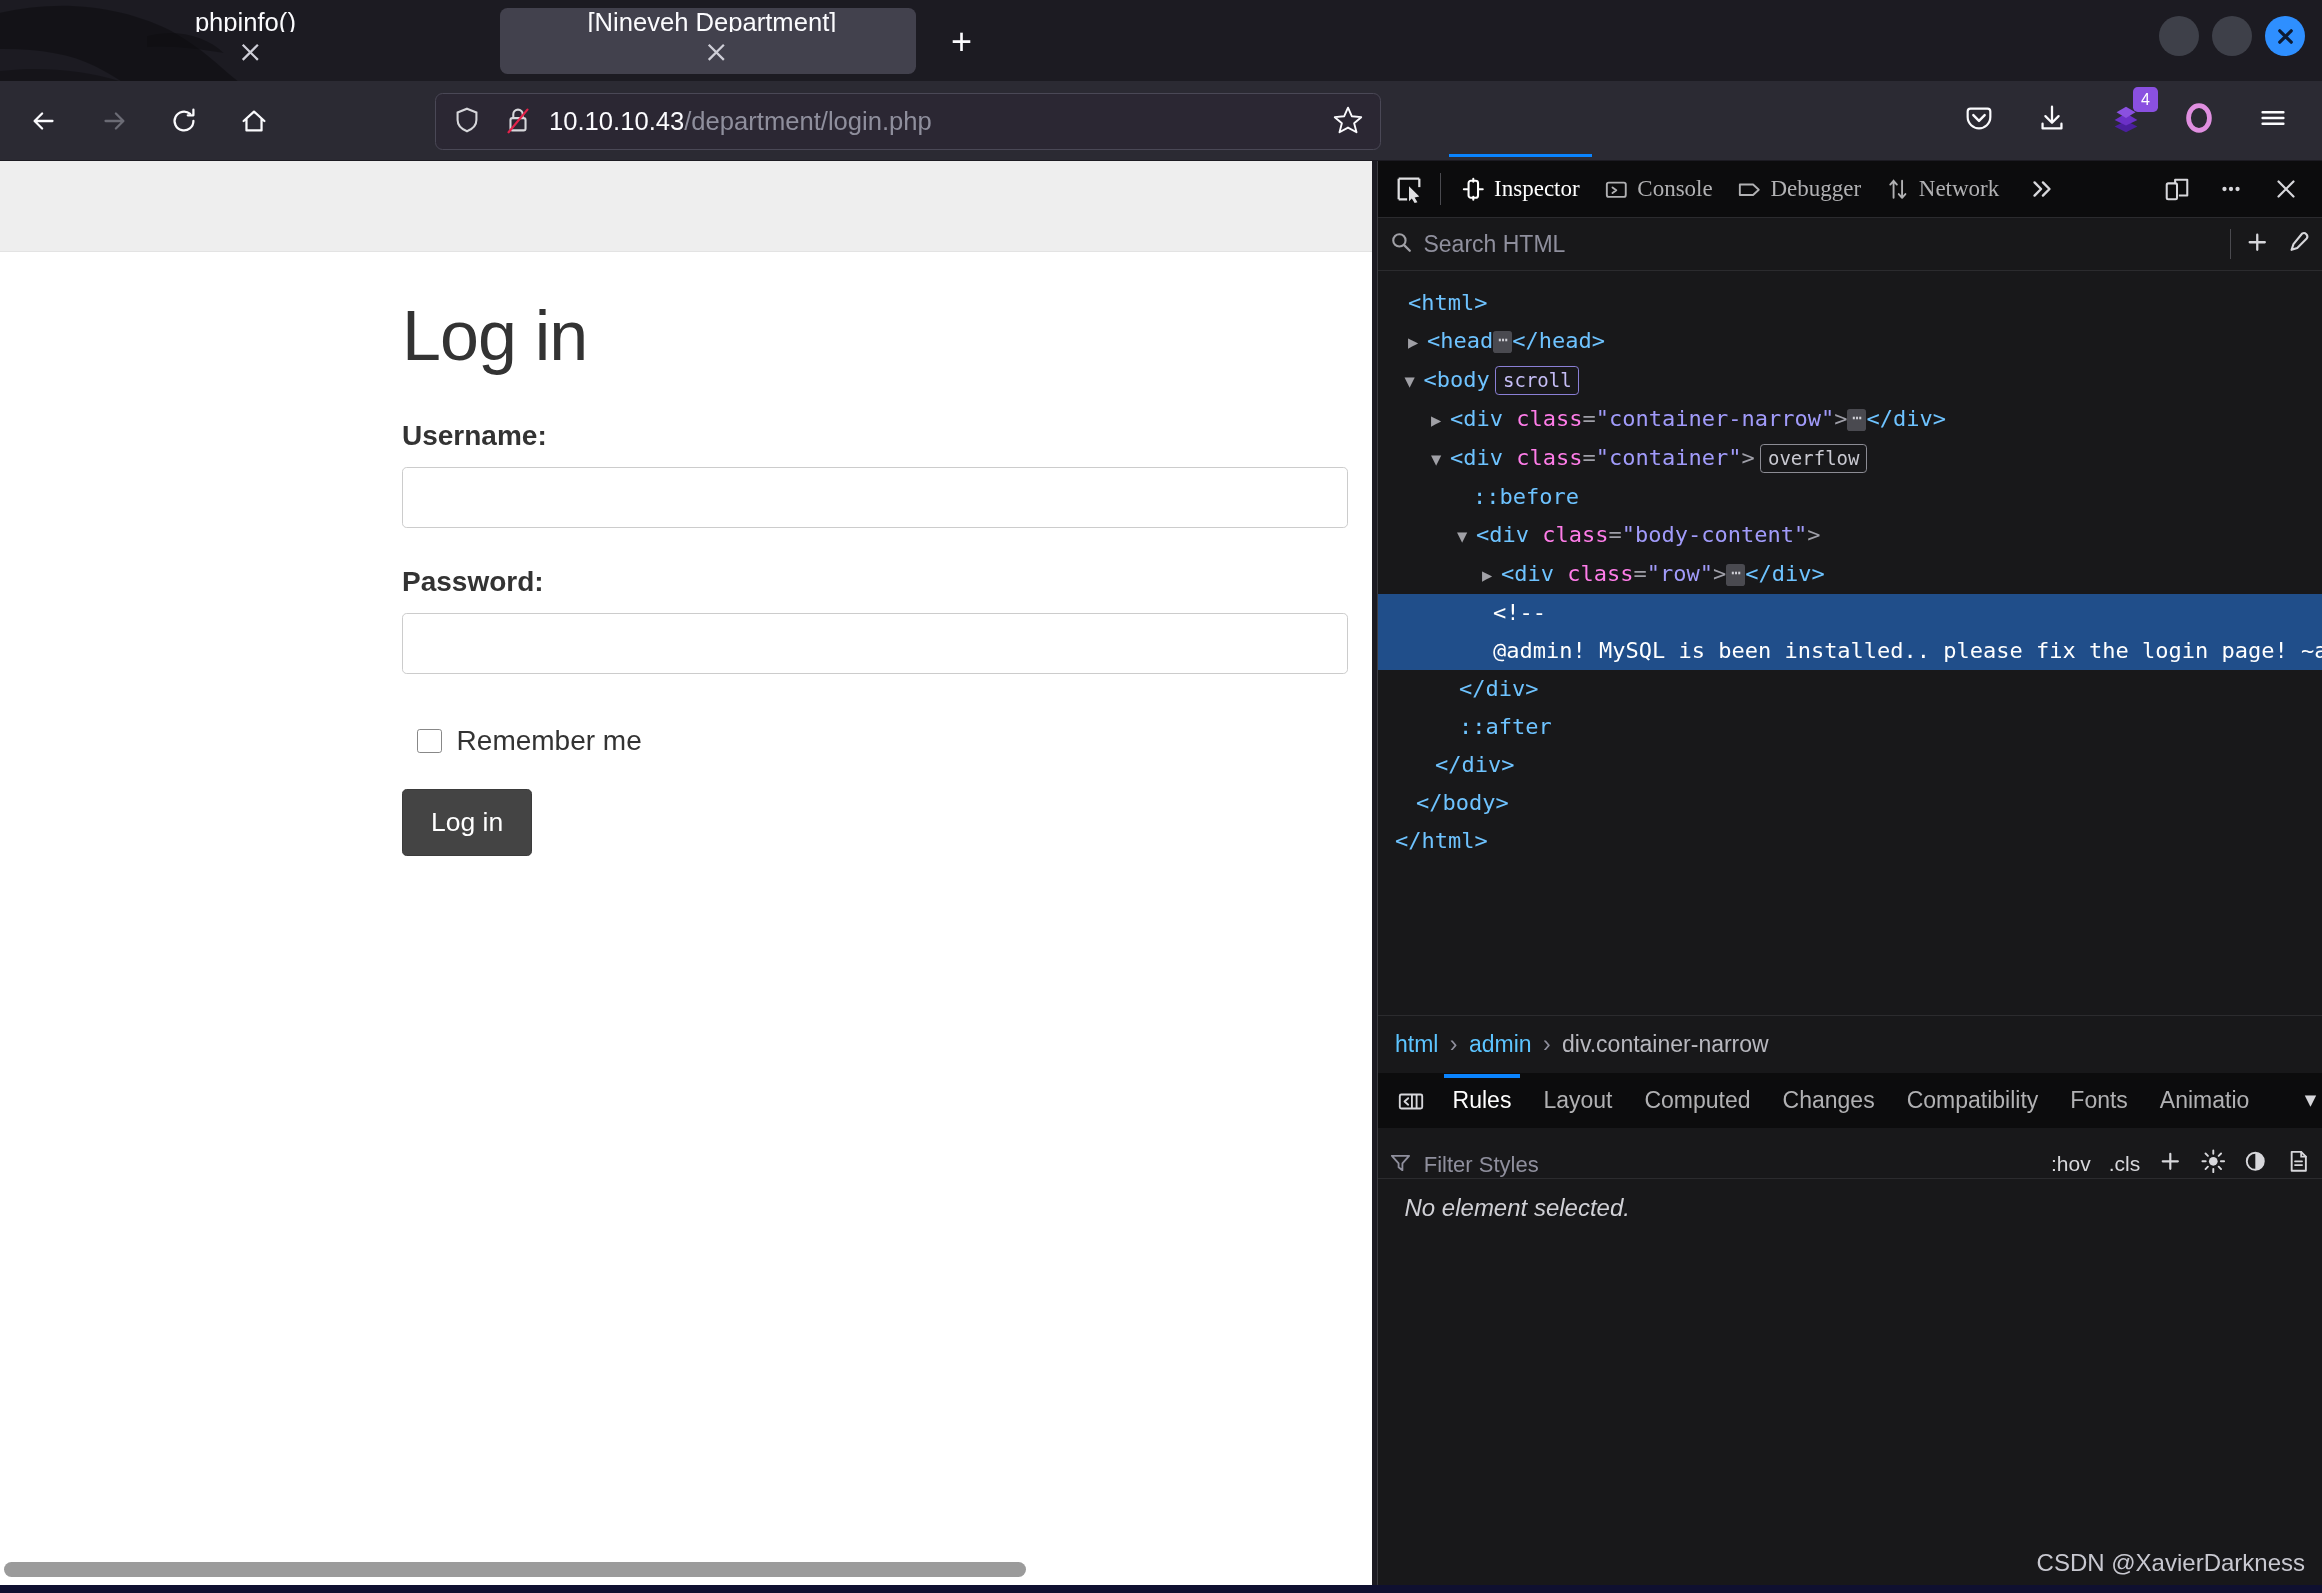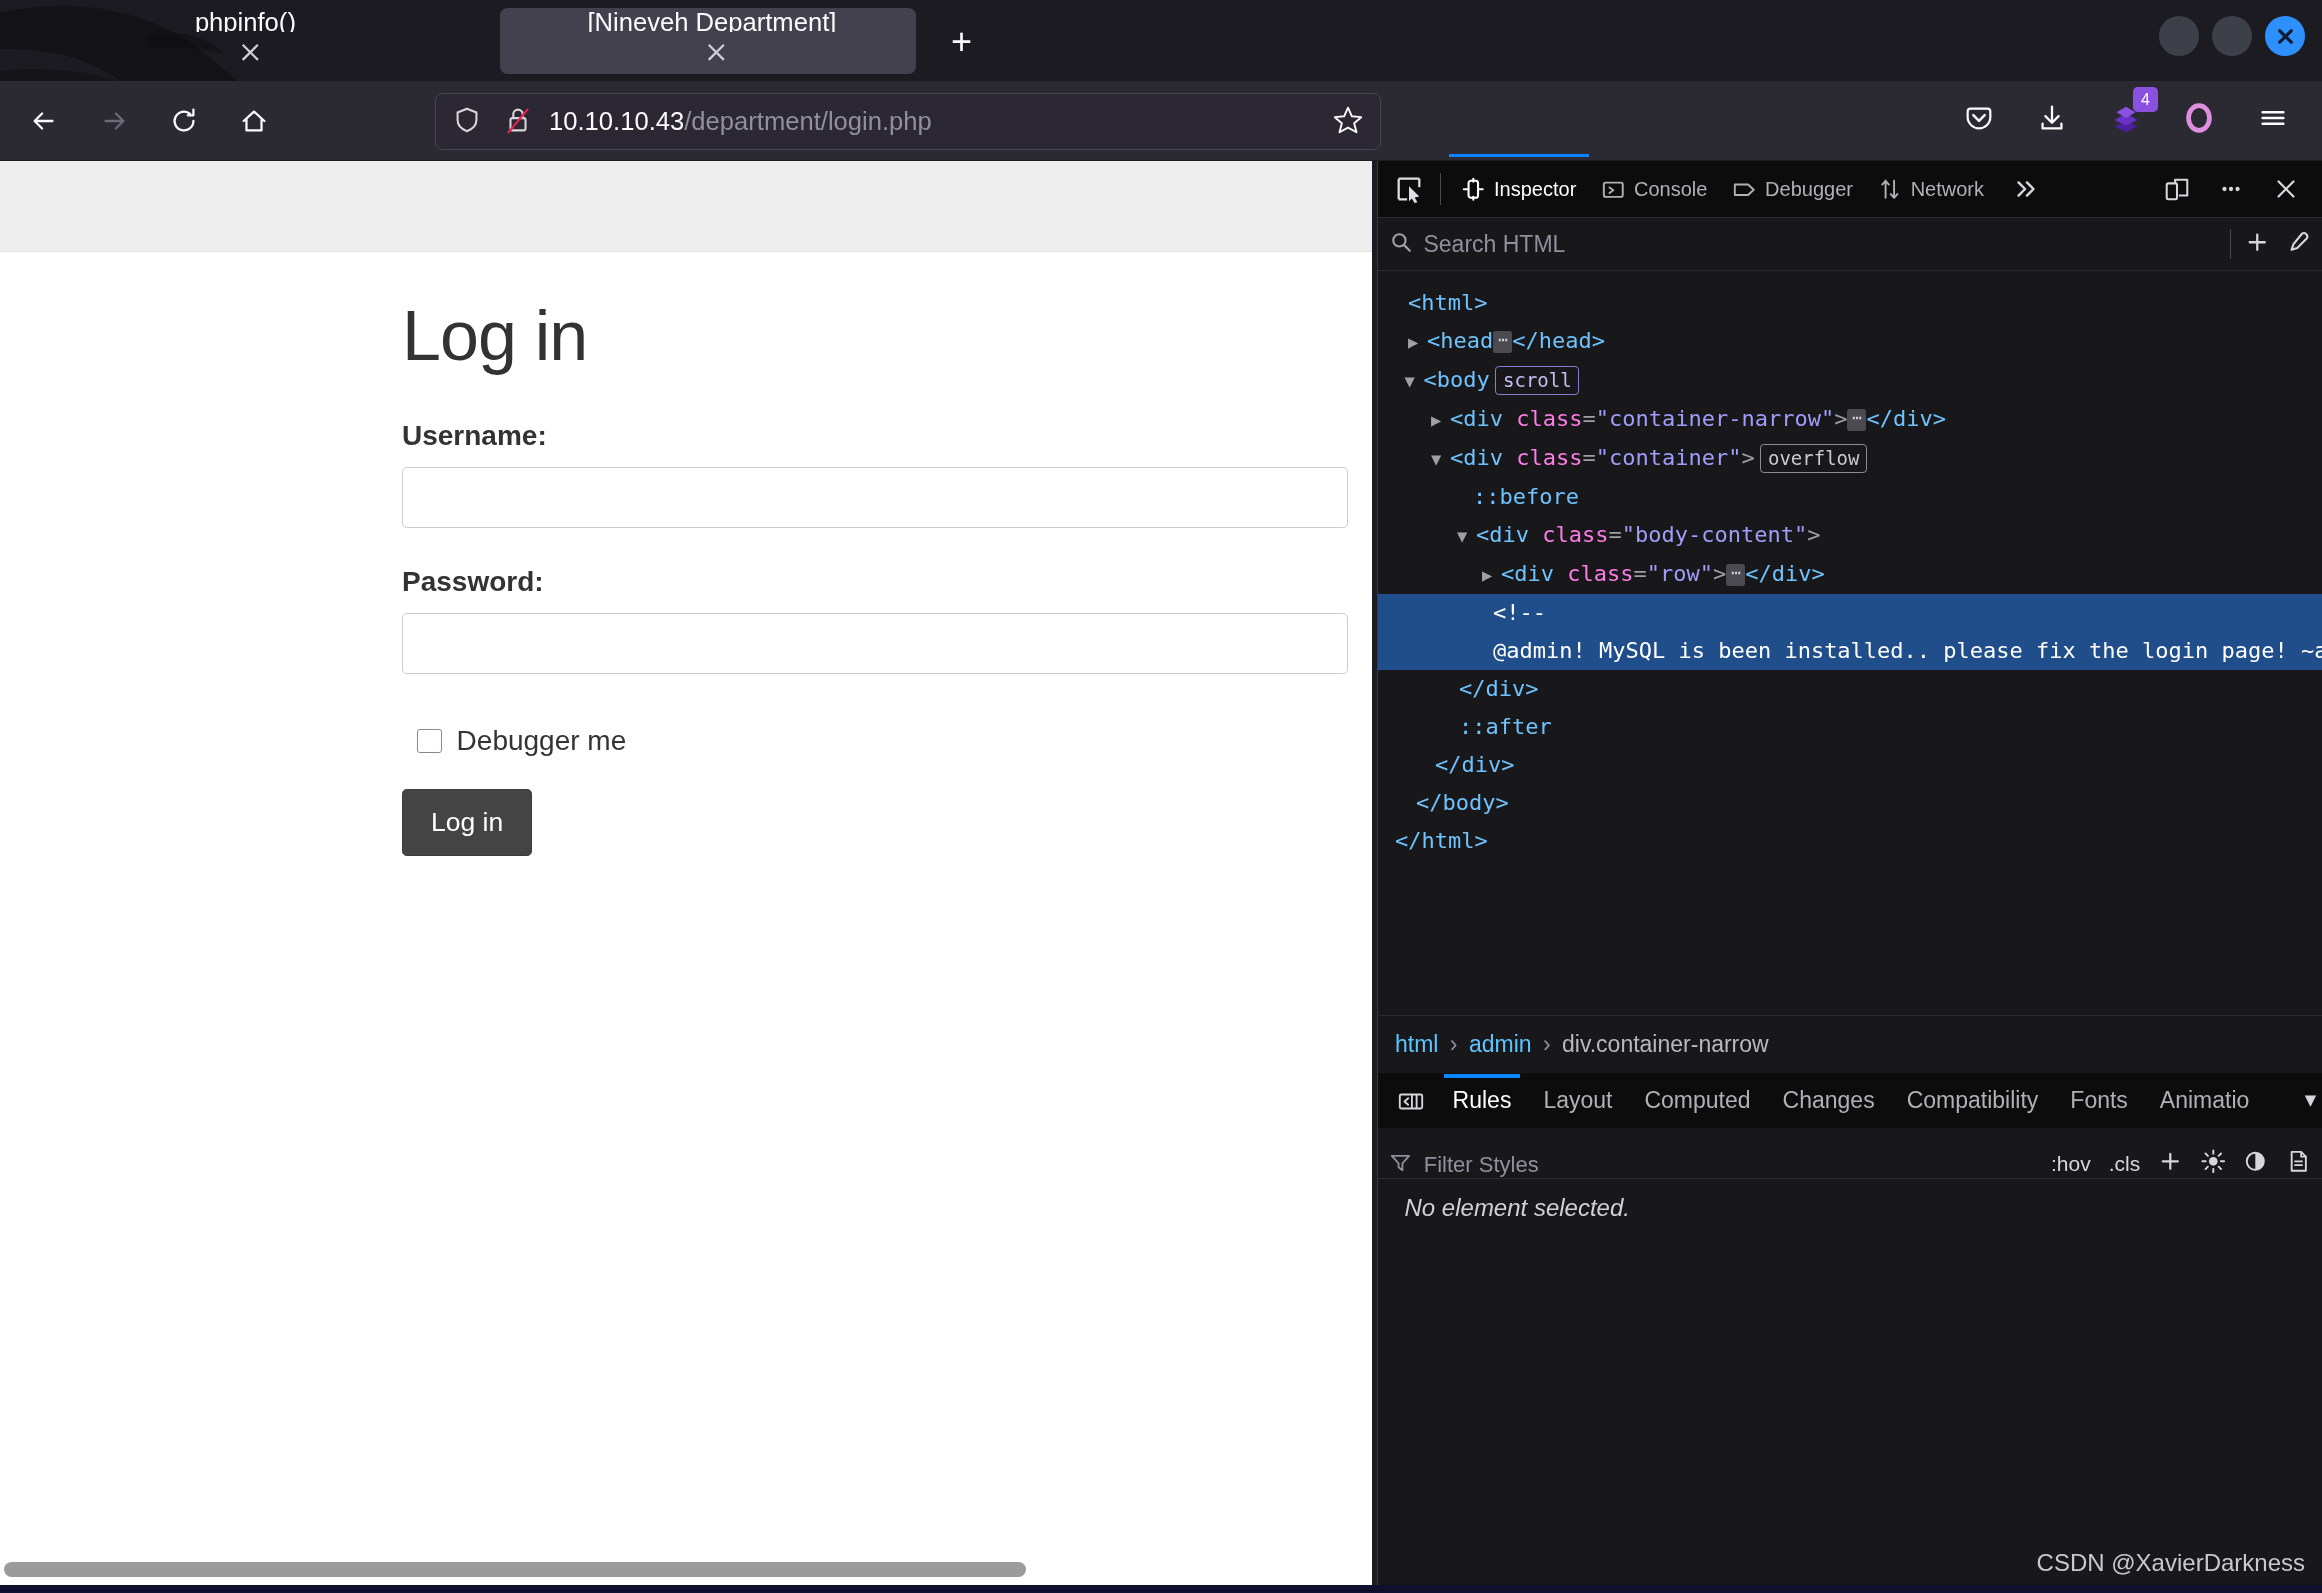--- a/index.html
+++ b/index.html
@@ -115,21 +115,21 @@
   }
   .dt-tabbar {
     height: 57px; background: #0c0c0d; display: flex; align-items: center;
     padding-left: 7.6px; border-bottom: 0.9px solid #2b2b2e; position: relative;
   }
   .dt-picker { width: 47px; height: 44px; display: flex; align-items: center;
                justify-content: center; color: #e0e0e2; }
   .dt-sep { width: 0.9px; height: 32px; background: #4a4a4f; margin: 0 7.6px; }
   .dt-tab {
     display: flex; align-items: center; gap: 8.5px; height: 71px; padding: 0 12.3px;
-    color: #b1b1b3; font-size: 20px; font-family: Liberation Sans, sans-serif;
+    color: #b1b1b3; font-size: 23px; font-family: Liberation Serif, serif;
     position: relative; white-space: nowrap;
   }
   .dt-tab.active { color: #ffffff; }
   .dt-tab.active::before {
     content: ""; position: absolute; left: 0; right: 0; top: 0; height: 3.8px; background: #0a84ff;
   }
   .dt-right { margin-left: auto; display: flex; align-items: center; gap: 5.7px; padding-right: 11.4px; }
   .dt-rbtn { width: 49px; height: 47px; display: flex; align-items: center;
              justify-content: center; color: #d7d7db; }
 
@@ -343,21 +343,21 @@
       <h1 class="logtitle">Log in</h1>
 
       <div class="flabel">Username:</div>
       <input class="finput" type="text" value="" style="">
 
       <div class="flabel">Password:</div>
       <input class="finput" type="password" value="" style="">
 
       <div class="rememberrow">
         <span class="cbox"></span>
-        <span>Debugger me</span>
+        <span>Remember me</span>
       </div>
 
       <div class="loginbtn">Log in</div>
     </div>
     <div class="hscroll-track">
       <div class="hscroll-thumb"></div>
     </div>
   </div>
 
   <div class="devtools">

